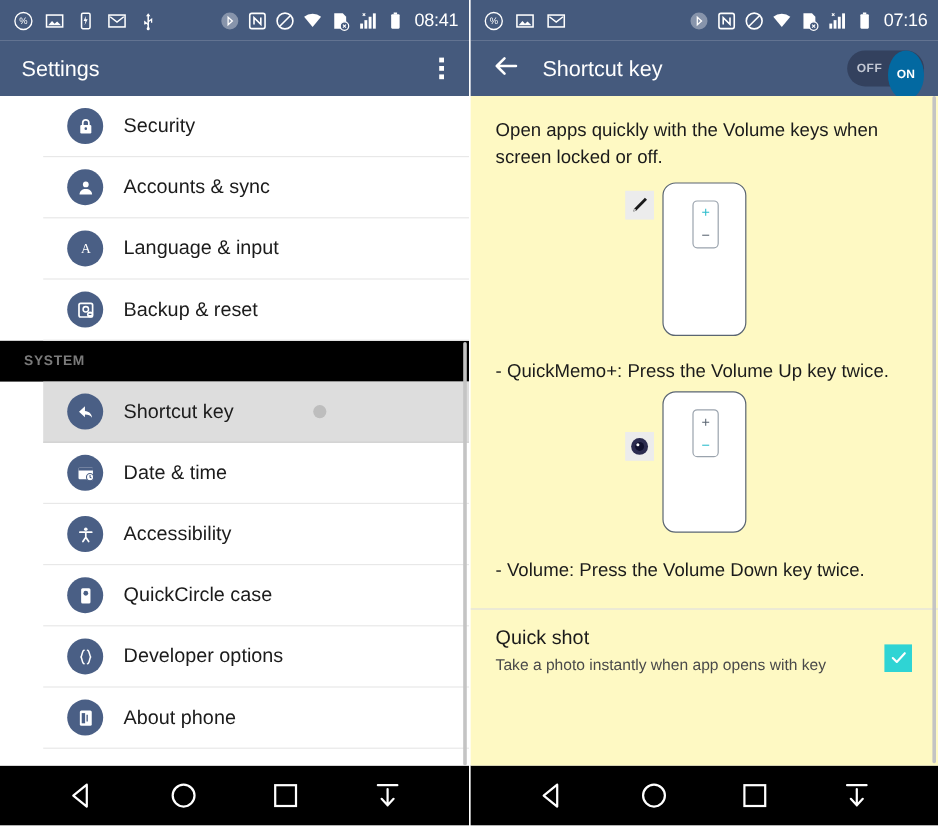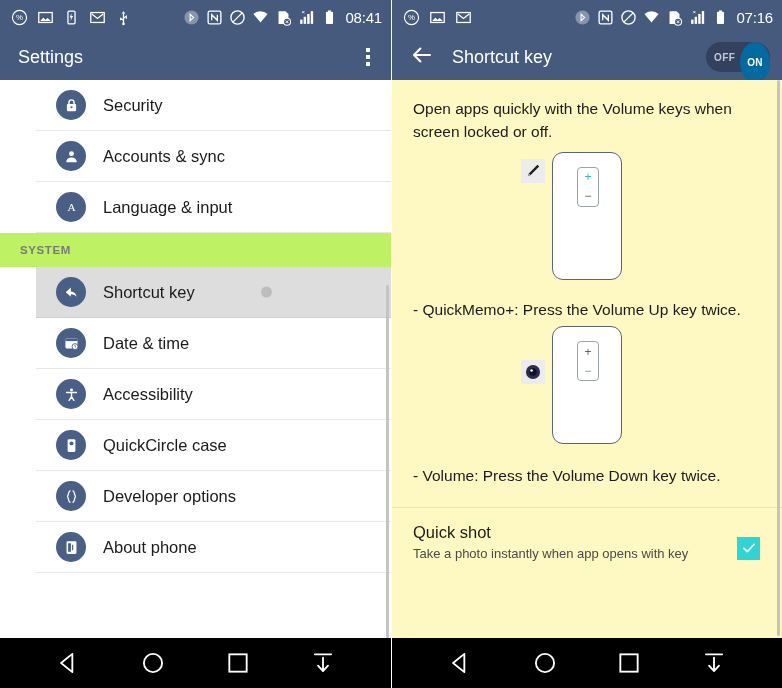--- a/index.html
+++ b/index.html
@@ -133,21 +133,21 @@
   .ripple {
     position:absolute;
     left:225px; top:50%;
     transform:translateY(-50%);
     width:11px; height:11px;
     border-radius:50%;
     background:#bdbdbd;
   }
   .section-head {
     height:34px;
-    background:#bef264;
+    background:#000000;
     display:flex; align-items:center;
     padding-left:20px;
     font-size:11.5px;
     color:#7a7a7a;
     letter-spacing:0.6px;
     font-weight:bold;
   }
 
   .scrollbar {
     position:absolute;
@@ -350,20 +350,31 @@
 
     <div class="row">
       <span class="ico">
         <svg width="17" height="17" viewBox="0 0 24 24">
             <text x="12" y="17" font-size="16" fill="#fff" text-anchor="middle" font-family="Liberation Serif, serif">A</text>
           </svg>
       </span>
       <span class="lab">Language &amp; input</span>
     </div>
 
+    <div class="row">
+      <span class="ico">
+        <svg width="17" height="17" viewBox="0 0 24 24">
+            <rect x="4" y="4" width="16" height="16" rx="2" fill="none" stroke="#fff" stroke-width="2"></rect>
+            <circle cx="12" cy="11" r="3.2" fill="none" stroke="#fff" stroke-width="1.8"></circle>
+            <circle cx="17" cy="17" r="3.6" fill="#fff"></circle>
+            <path d="M15.4 17h3.2" stroke="#4a5f85" stroke-width="1.4"></path>
+          </svg>
+      </span>
+      <span class="lab">Backup &amp; reset</span>
+    </div>
 
     <div class="section-head">SYSTEM</div>
 
     <div class="row selected">
       <span class="ico">
         <svg width="17" height="17" viewBox="0 0 24 24">
             <path d="M11 5L4 11.5 11 18v-3.4c4 0 6.6 1.2 8.4 3.9-.6-4.6-3.4-7.5-8.4-7.9z" fill="#fff"></path>
           </svg>
       </span>
       <span class="lab">Shortcut key</span>

